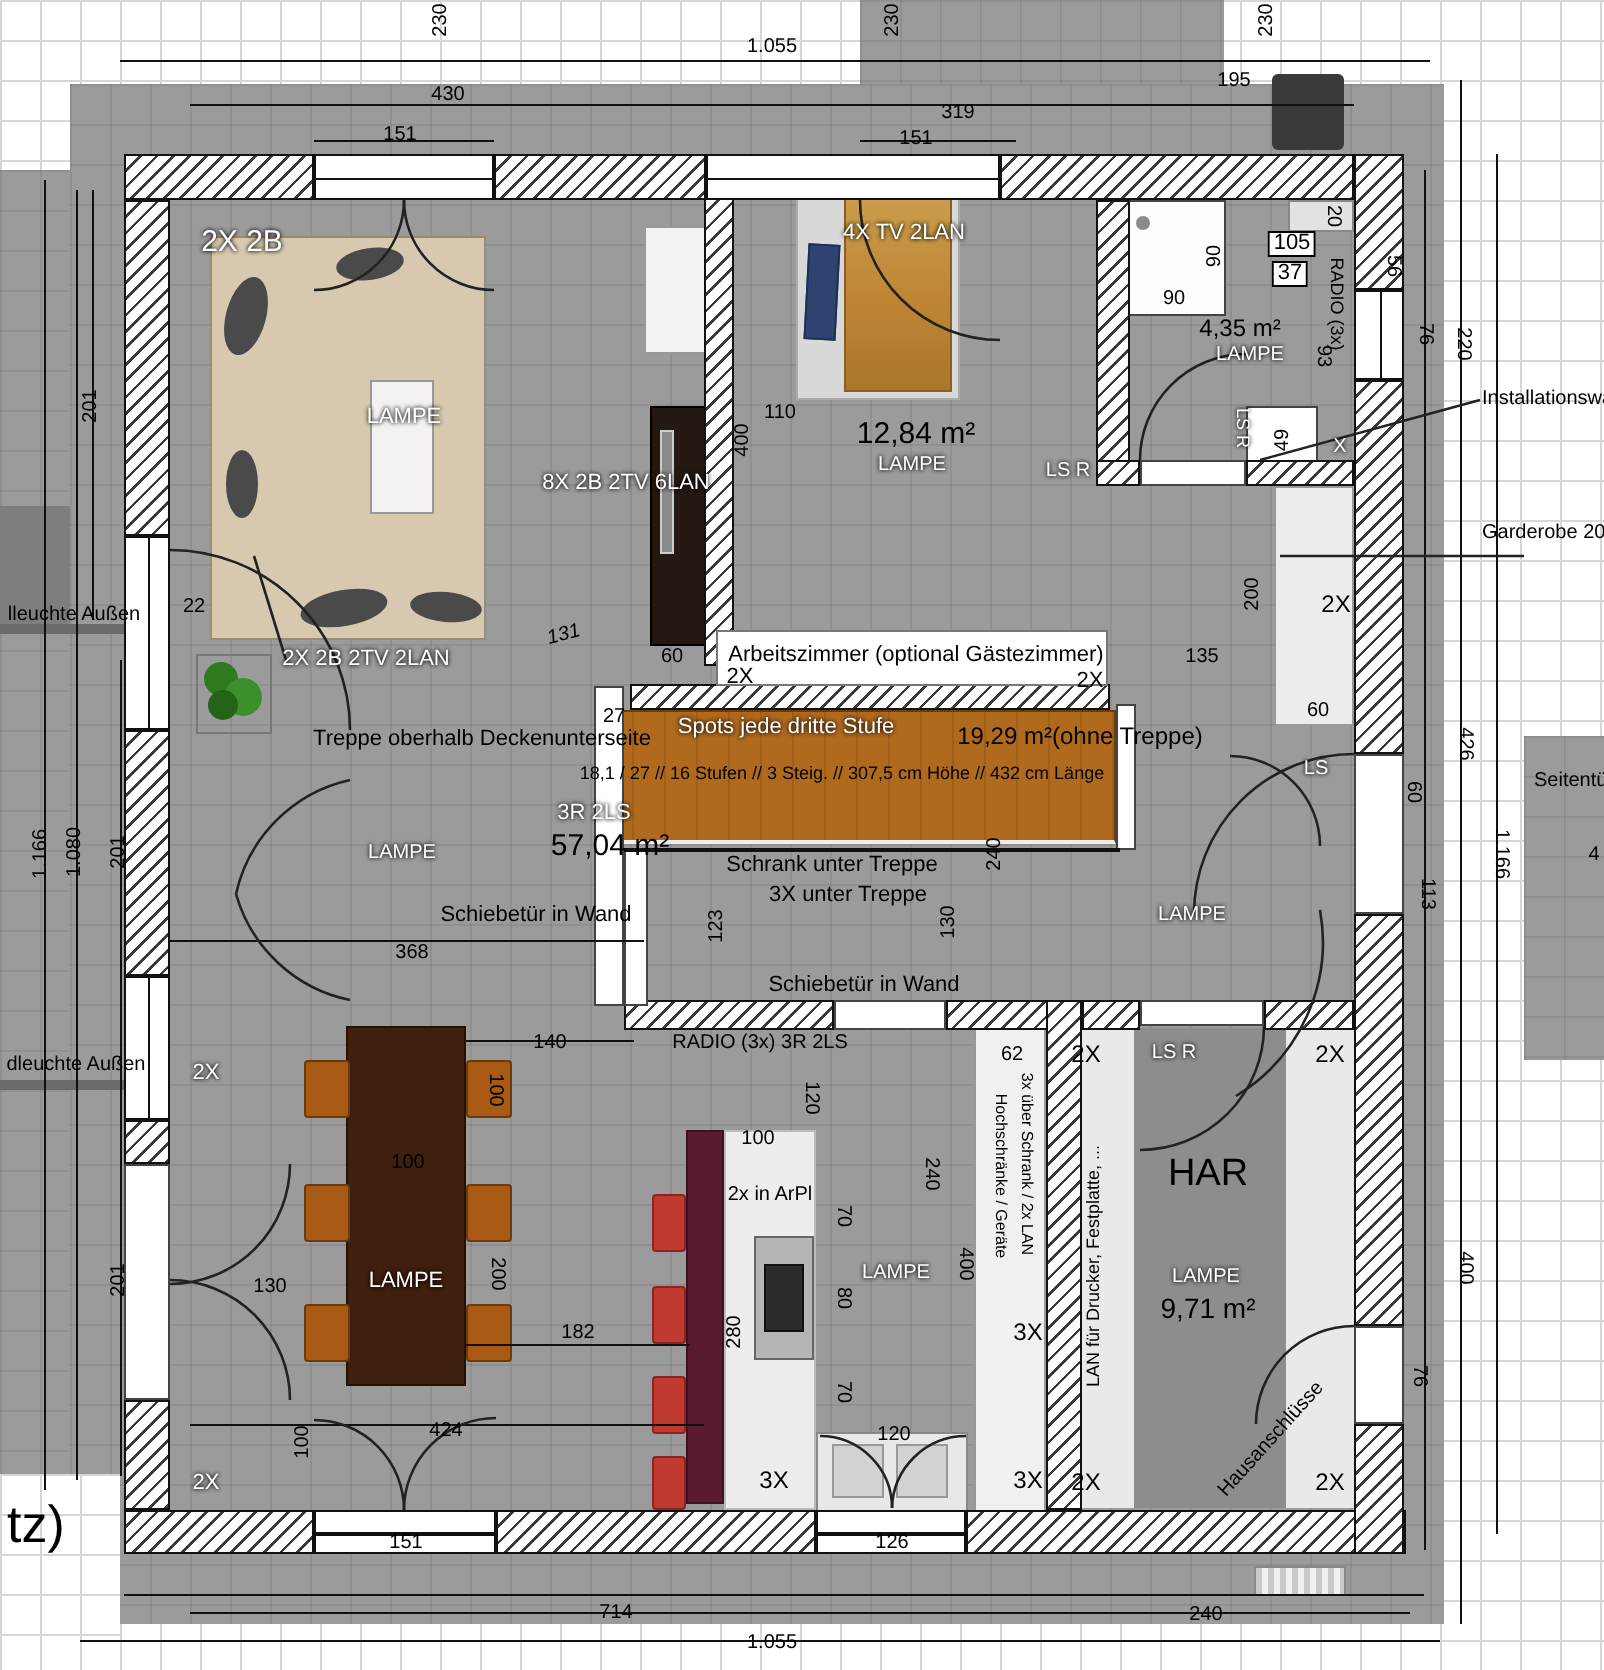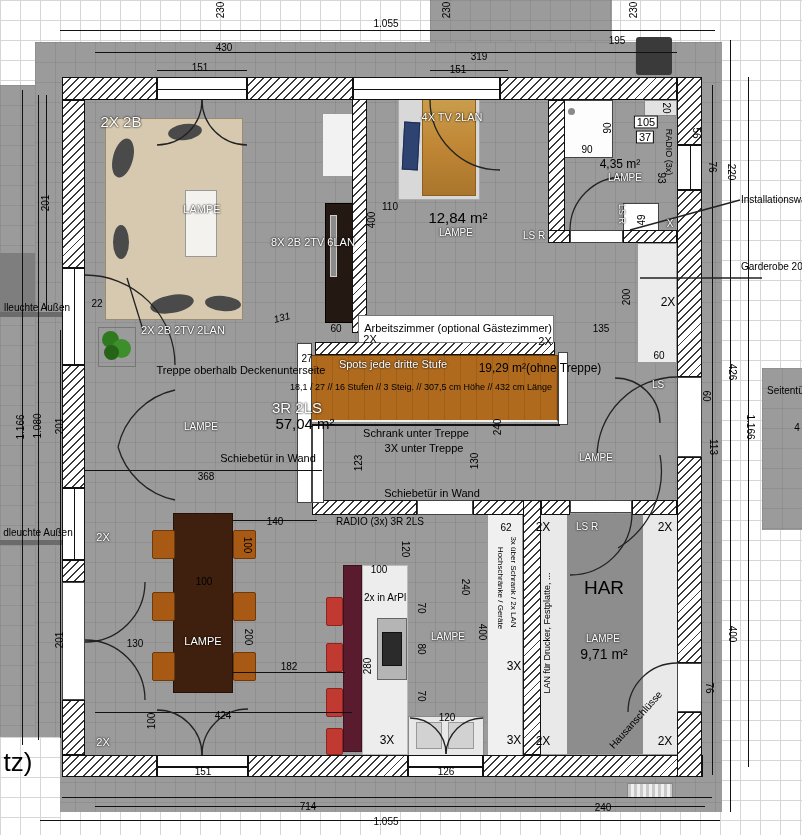--- a/index.html
+++ b/index.html
@@ -304,21 +304,21 @@
       <span class="lab w" style="left: 121px; top: 121px; font-size: 15px; transform: translate(-50%, -50%);">2X 2B</span>
       <span class="lab w" style="left: 202px; top: 209px; font-size: 11px; transform: translate(-50%, -50%);">LAMPE</span>
       <span class="lab w" style="left: 313px; top: 242px; font-size: 11px; transform: translate(-50%, -50%);">8X 2B 2TV 6LAN</span>
       <span class="lab w" style="left: 183px; top: 330px; font-size: 11px; transform: translate(-50%, -50%);">2X 2B 2TV 2LAN</span>
       <span class="lab w" style="left: 452px; top: 117px; font-size: 11px; transform: translate(-50%, -50%);">4X TV 2LAN</span>
       <span class="lab w" style="left: 456px; top: 233px; transform: translate(-50%, -50%);">LAMPE</span>
       <span class="lab w" style="left: 625px; top: 178px; transform: translate(-50%, -50%);">LAMPE</span>
       <span class="lab w" style="left: 621px; top: 214px; font-size: 9px; transform: translate(-50%, -50%) rotate(90deg);">LS R</span>
       <span class="lab w" style="left: 534px; top: 236px; transform: translate(-50%, -50%);">LS R</span>
       <span class="lab w" style="left: 393px; top: 364px; font-size: 11px; transform: translate(-50%, -50%);">Spots jede dritte Stufe</span>
-      <span class="lab w" style="left: 297px; top: 407px; font-size: 15px; transform: translate(-50%, -50%);">3R 2LS</span>
+      <span class="lab w" style="left: 297px; top: 407px; font-size: 11px; transform: translate(-50%, -50%);">3R 2LS</span>
       <span class="lab w" style="left: 201px; top: 427px; transform: translate(-50%, -50%);">LAMPE</span>
       <span class="lab w" style="left: 596px; top: 458px; transform: translate(-50%, -50%);">LAMPE</span>
       <span class="lab w" style="left: 658px; top: 385px; transform: translate(-50%, -50%);">LS</span>
       <span class="lab w" style="left: 203px; top: 641px; font-size: 11px; transform: translate(-50%, -50%);">LAMPE</span>
       <span class="lab w" style="left: 448px; top: 637px; transform: translate(-50%, -50%);">LAMPE</span>
       <span class="lab w" style="left: 603px; top: 639px; transform: translate(-50%, -50%);">LAMPE</span>
       <span class="lab w" style="left: 587px; top: 527px; transform: translate(-50%, -50%);">LS R</span>
       <span class="lab w" style="left: 103px; top: 537px; font-size: 11px; transform: translate(-50%, -50%);">2X</span>
       <span class="lab w" style="left: 103px; top: 742px; font-size: 11px; transform: translate(-50%, -50%);">2X</span>
     </div>

